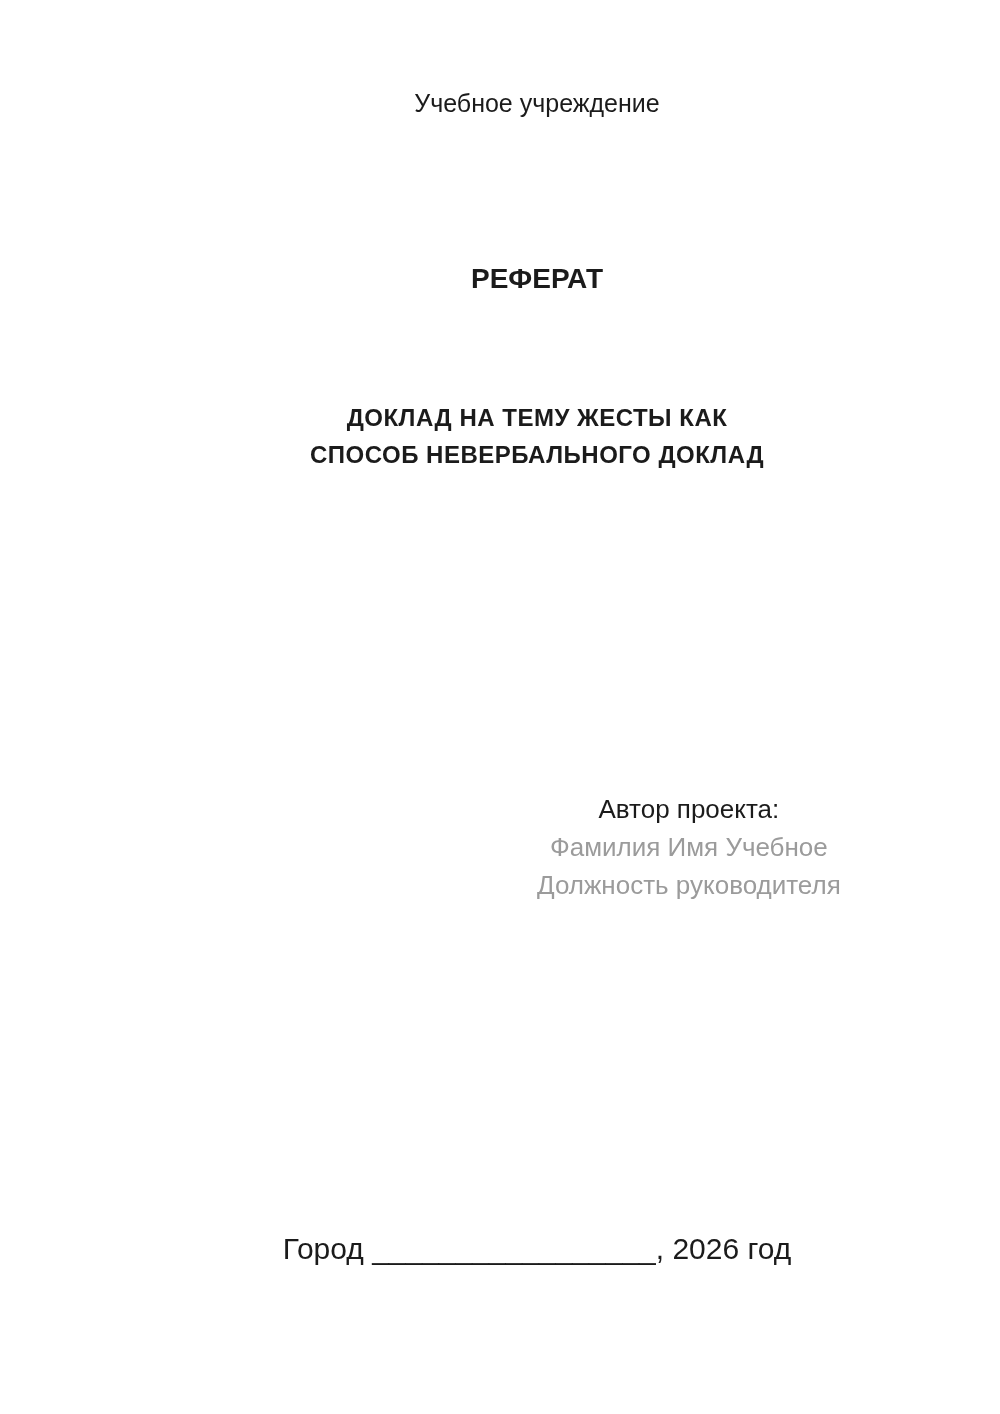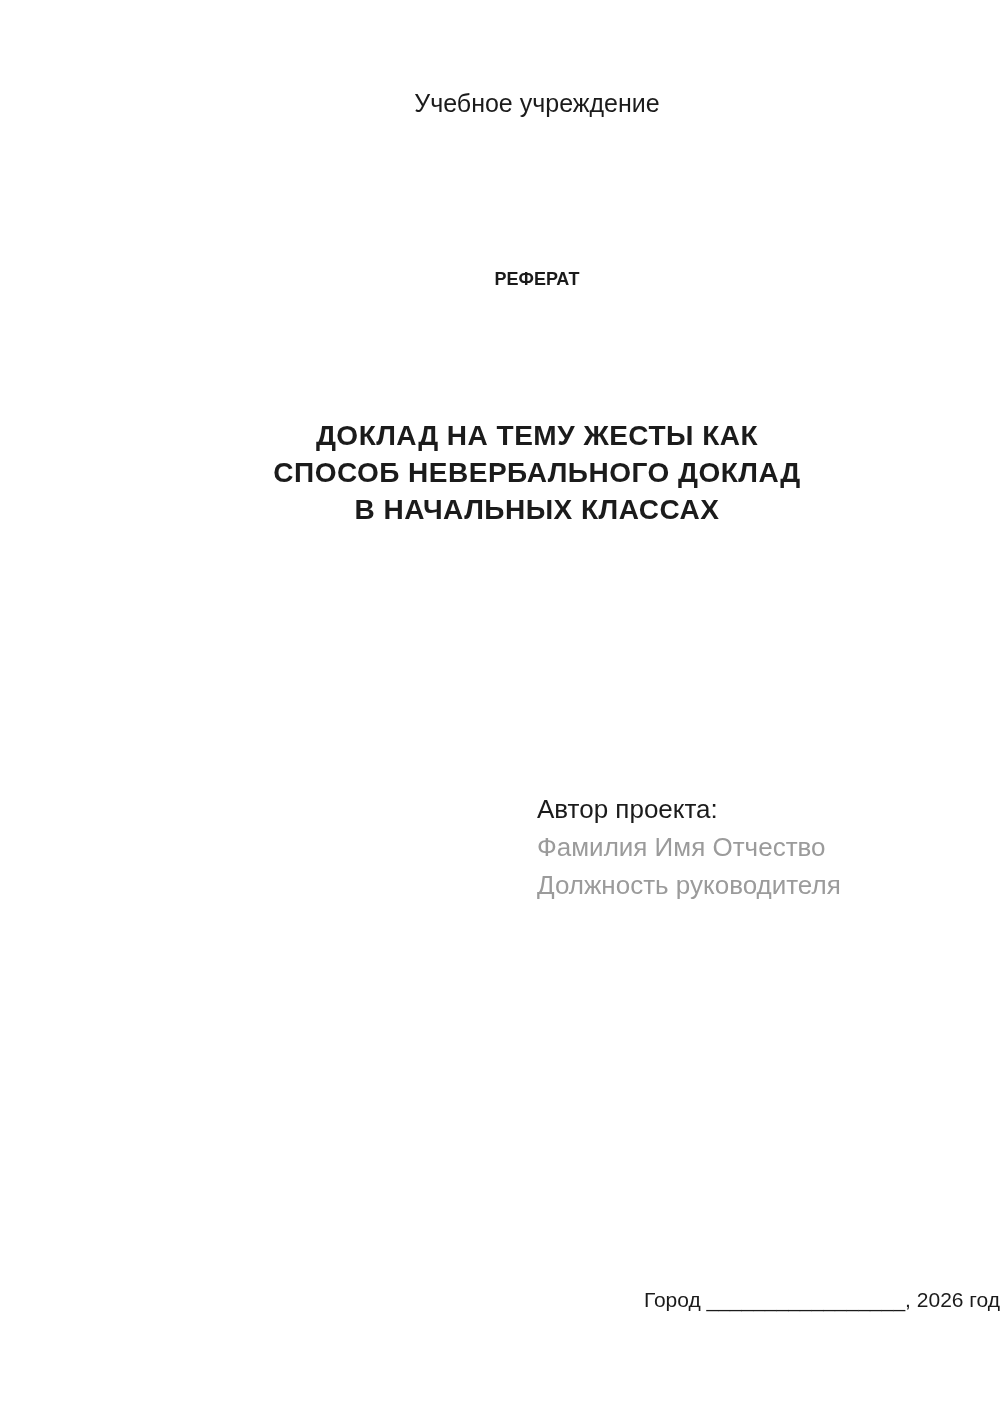--- a/index.html
+++ b/index.html
@@ -24,72 +24,70 @@
     width: 926px;
     text-align: center;
   }
   .institution {
     top: 88px;
     font-size: 25px;
     line-height: 30px;
   }
   .doc-type {
     top: 264px;
-    font-size: 18px;
+    font-size: 28px;
     font-weight: bold;
     line-height: 30px;
   }
   .title-block {
-    top: 417px;
-    font-size: 28px;
+    top: 399px;
+    font-size: 24px;
     font-weight: bold;
     line-height: 37px;
     letter-spacing: 0.5px;
   }
   .credits {
     position: absolute;
     left: 537px;
     top: 790px;
-    text-align: left;
+    text-align: center;
     font-size: 26px;
     line-height: 38px;
   }
   .credits .label {
     color: #1b1b1b;
   }
   .credits .placeholder {
     color: #9b9b9b;
   }
   .credits .group-gap {
     margin-top: 30px;
   }
   .footer-line {
-    top: 1285px;
-    font-size: 21px;
+    top: 1234px;
+    font-size: 30px;
     line-height: 30px;
-    text-align: right;
   }
 </style>
 </head>
 <body>
 
 <div class="page">
 
   <div class="axis institution">Учебное учреждение</div>
 
   <div class="axis doc-type">РЕФЕРАТ</div>
 
   <div class="axis title-block">
     <div>ДОКЛАД НА ТЕМУ ЖЕСТЫ КАК</div>
     <div>СПОСОБ НЕВЕРБАЛЬНОГО ДОКЛАД</div>
-    <div>В НАЧАЛЬНЫХ КЛАССАХ</div>
   </div>
 
   <div class="credits">
     <div class="label">Автор проекта:</div>
-    <div class="placeholder">Фамилия Имя Отчество</div>
+    <div class="placeholder">Фамилия Имя Учебное</div>
 
     <div class="placeholder">Должность руководителя</div>
   </div>
 
   <div class="axis footer-line">Город _________________, 2026 год</div>
 
 </div>
 
 </body></html>

